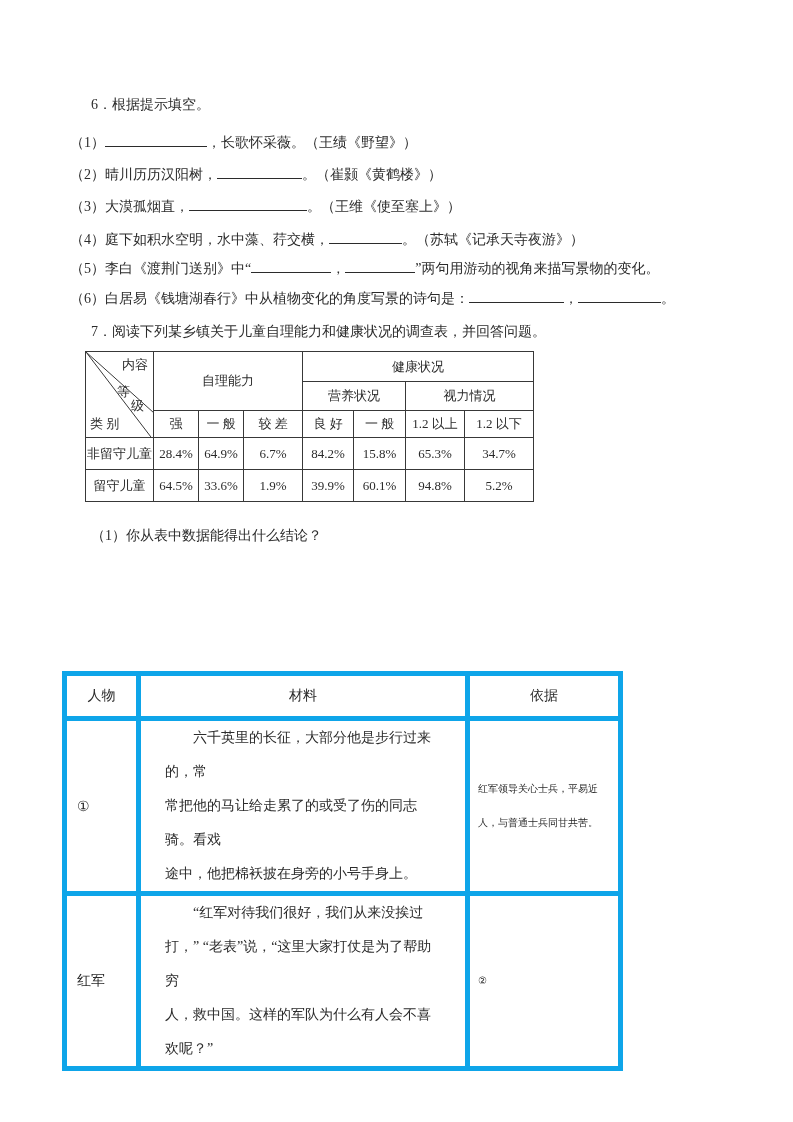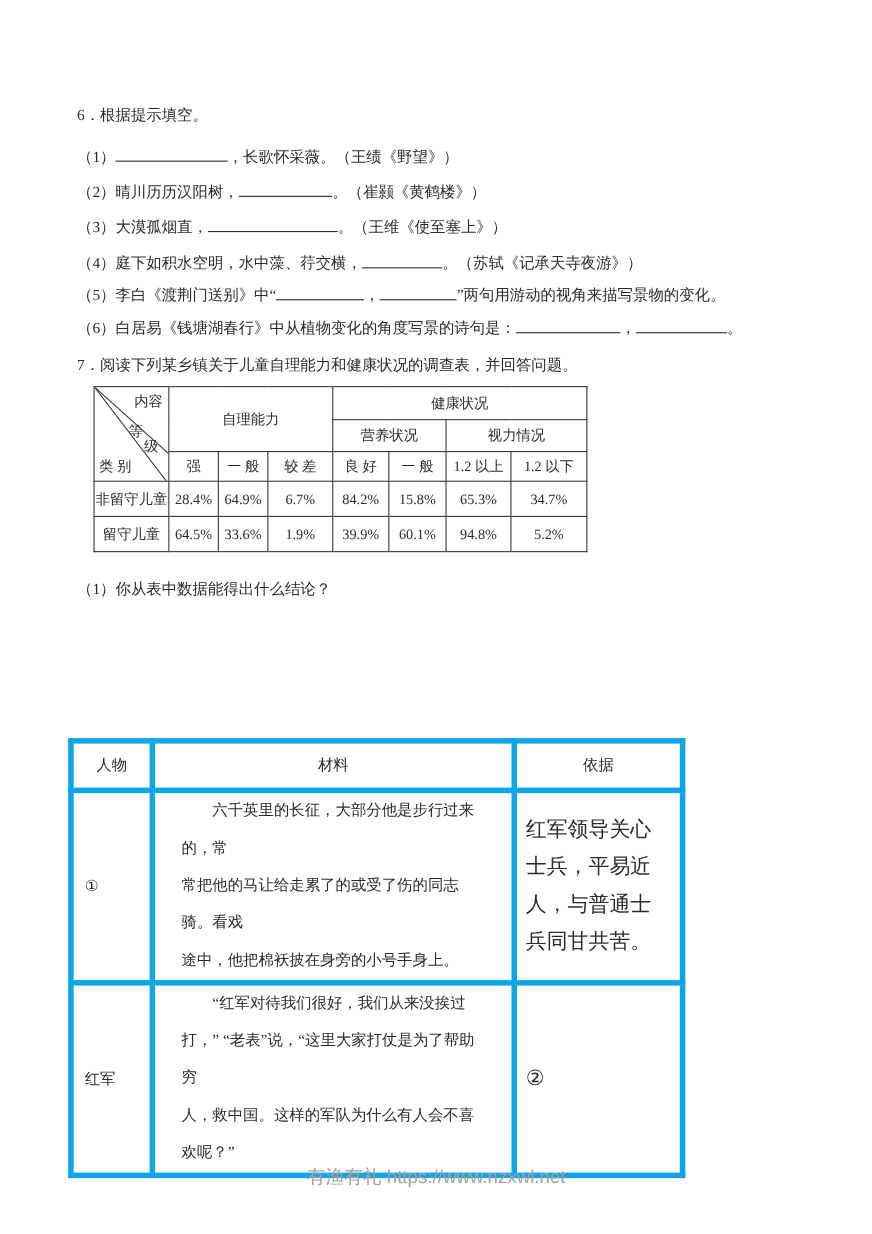--- a/index.html
+++ b/index.html
@@ -6,21 +6,21 @@
   .page{
     position:relative;
     width:793px;height:1122px;
     background:#ffffff;
     font-family:"Liberation Serif","DejaVu Serif",serif;
     color:#2b2b2b;
     font-size:14px;
     overflow:hidden;
   }
   .abs{position:absolute;}
-  .q-text{white-space:nowrap;}
+  .q-text{white-space:nowrap;margin-left:21px;}
   
   #q6-title{left:70px;top:96px;}
   #q6-lines .q-line{position:absolute;left:70px;white-space:nowrap;}
   #q6-lines .q-line:nth-child(1){top:133px;}
   #q6-lines .q-line:nth-child(2){top:165px;}
   #q6-lines .q-line:nth-child(3){top:197px;}
   #q6-lines .q-line:nth-child(4){top:230px;}
   #q6-lines .q-line:nth-child(5){top:259px;}
   #q6-lines .q-line:nth-child(6){top:289px;}
   .blank{
@@ -78,21 +78,21 @@
   .t8-material{
     text-align:left;
     padding:0 24px;
     line-height:34px;
     white-space:pre-line;
   }
   .t8-basis{
     text-align:left;
     padding:0 8px;
     line-height:34px;
-    font-size:19px;
+    font-size:10px;
   }
   
   #footer{
     left:0;top:1058px;width:793px;
     text-align:center;
     font-family:"Liberation Sans","DejaVu Sans",sans-serif;
     font-size:17px;
     color:#a0a0a0;
   }
 </style>
@@ -204,15 +204,14 @@
         <tr>
           <td class="t8-person">红军</td>
           <td class="t8-material">　　“红军对待我们很好，我们从来没挨过
 打，” “老表”说，“这里大家打仗是为了帮助穷
 人，救中国。这样的军队为什么有人会不喜欢呢？”</td>
           <td class="t8-basis">②</td>
         </tr>
       </tbody>
   </table>
 
-  <div class="abs" id="footer">有渔有礼 https://www.nzxwl.net</div>
 
 </div>
 
 </body></html>

